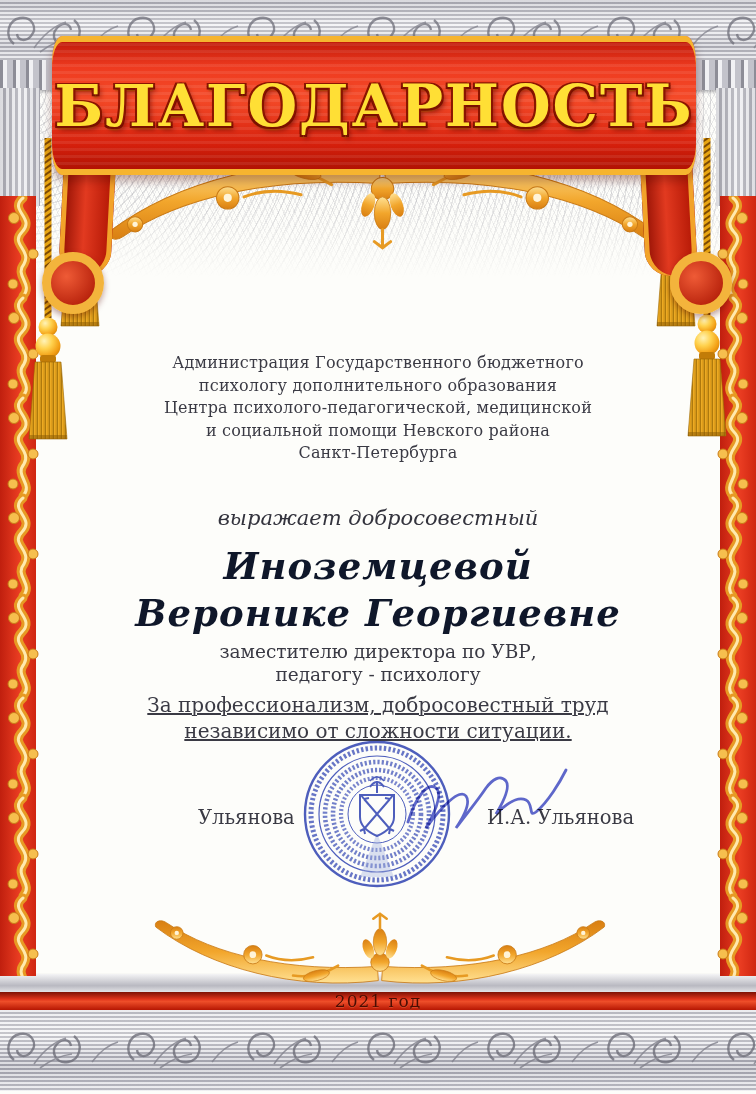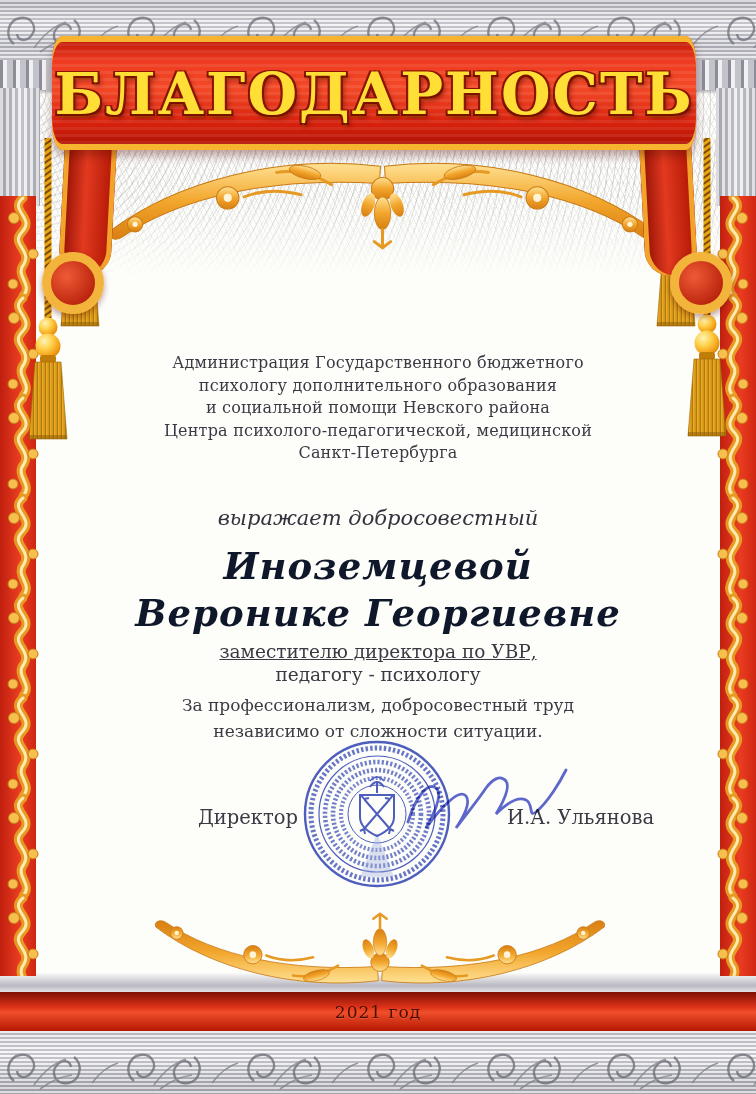--- a/index.html
+++ b/index.html
@@ -57,21 +57,21 @@
     box-shadow:inset 5px 0 0 #f2a32a, inset -5px 0 0 #f2a32a;
     border-radius:12px 12px 26px 26px;
   }
   .curl-loop{
     position:absolute; width:44px; height:44px; border-radius:50%;
     border:9px solid #f3b43c;
     background:radial-gradient(circle at 35% 35%,#ef5b36,#a81200);
     box-shadow:0 3px 6px rgba(90,10,0,.4);
   }
   .ribbon-main{
-    position:absolute; left:52px; right:60px; top:36px; height:114px; z-index:8;
+    position:absolute; left:52px; right:60px; top:36px; height:139px; z-index:8;
     border-radius:10px/26px;
     background:
       repeating-linear-gradient(180deg, rgba(255,255,255,.08) 0 3px, transparent 3px 7px),
       linear-gradient(180deg,#b71205 0%,#ee3a1f 22%,#f44a28 45%,#d6200c 78%,#a80f02 100%);
     box-shadow:inset 0 6px 0 #f6b42f, inset 0 -6px 0 #f6b42f, 0 6px 10px rgba(80,10,0,.35);
     display:flex; align-items:center; justify-content:center;
   }
   .ribbon-title{
     margin:0; font-weight:bold; font-size:57px; letter-spacing:2px; color:#ffdf35;
     text-shadow:
@@ -84,38 +84,38 @@
   .flourish.top{left:95px; top:150px; width:575px; height:112px;}
   .flourish.bottom{left:115px; top:902px; width:530px; height:92px; transform:scaleY(-1);}
   
   .tassels{position:absolute; left:0; top:132px; width:756px; height:470px; z-index:6;}
   
   .textline{position:absolute; left:70px; right:70px; text-align:center; color:#3a3a44; z-index:5;}
   .issuer{top:352px; font-size:16px; line-height:22.5px; letter-spacing:.2px;}
   .action{top:506px; font-style:italic; font-size:21px; color:#33333d;}
   .name1{top:544px;} .name2{top:591px;}
   .name1,.name2{font-size:37px; font-weight:bold; font-style:italic; color:#0f172a; letter-spacing:1px;}
-  .pos1{top:641px;text-decoration:underline;} .pos2{top:664px;}
+  .pos1{top:641px;} .pos2{top:664px;}
   .pos1,.pos2{font-size:18.5px;}
-  .reason{top:692px; font-size:17px; line-height:26px;}
+  .reason{top:692px; font-size:20px; line-height:26px;text-decoration:underline;}
   .sign-row{position:absolute; left:0; right:0; top:806px; z-index:5; color:#3a3a44; font-size:19.5px;}
   .sign-role{position:absolute; left:198px;}
-  .sign-name{position:absolute; left:487px;margin-left:20px;}
+  .sign-name{position:absolute; left:487px;}
   
   .seal{position:absolute; left:300px; top:737px; width:154px; height:154px; z-index:6;
         mix-blend-mode:multiply; opacity:.95;}
   .signature{position:absolute; left:402px; top:760px; width:170px; height:85px; z-index:7;
         mix-blend-mode:multiply;}
   
   .bottom-frame{position:absolute; left:0; right:0; top:974px; height:120px; z-index:3;}
   .silver-lip{height:18px;
     background:linear-gradient(180deg,#f4f4f6,#b9b9c1 65%,#e2e2e6);
     box-shadow:0 1px 2px rgba(70,70,80,.4);}
   .year-band{
-    height:39px; position:relative;
+    height:18px; position:relative;
     background:linear-gradient(180deg,#7d1104,#e0331a 40%,#ef4f2a 52%,#b61703 100%);
     display:flex; align-items:center; justify-content:center;
   }
   .year-label{font-size:17px; color:#4a0d02; letter-spacing:1px; text-shadow:0 1px 0 rgba(255,120,80,.35);}
   .engraved{
     position:relative; height:81px;
     background:
       repeating-linear-gradient(180deg, rgba(255,255,255,.5) 0 2px, rgba(110,110,122,.32) 2px 4px),
       linear-gradient(180deg,#d9d9df,#f0f0f3 30%,#b3b3bd 70%,#dfdfe4);
   }
@@ -248,22 +248,22 @@
     <div class="curl-bar" style="left:642px; top:124px; transform:rotate(-3deg);"></div>
     <div class="curl-loop" style="left:670px; top:252px;"></div>
   </div>
   <div class="ribbon-main">
     <h1 class="ribbon-title">БЛАГОДАРНОСТЬ</h1>
   </div>
 
   <div class="textline issuer">
     <div>Администрация Государственного бюджетного</div>
     <div>психологу дополнительного образования</div>
+    <div>Центра психолого-педагогической, медицинской</div>
     <div>и социальной помощи Невского района</div>
-    <div>Центра психолого-педагогической, медицинской</div>
     <div>Санкт-Петербурга</div>
   </div>
 
   <div class="textline action">выражает добросовестный</div>
   <div class="textline name1">Иноземцевой</div>
   <div class="textline name2">Веронике Георгиевне</div>
   <div class="textline pos1">заместителю директора по УВР,</div>
   <div class="textline pos2">педагогу - психологу</div>
 
   <div class="textline reason">
@@ -291,21 +291,21 @@
     </g>
   </svg>
 
   <svg class="signature" viewBox="0 0 170 85">
     <path d="M6,62 C14,36 26,22 34,28 C42,34 30,58 24,68 C40,46 58,28 64,36 C70,44 58,62 54,68
              C66,52 76,40 84,28 C90,20 98,14 104,21 C109,28 100,44 94,54 C104,44 116,36 124,40
              C132,44 126,58 134,52 C146,42 158,22 164,10" fill="none" stroke="#5f68ce" stroke-width="2.8" stroke-linecap="round"></path>
   </svg>
 
   <div class="sign-row">
-    <span class="sign-role">Директор</span>
+    <span class="sign-role">Ульянова</span>
     <span class="sign-name">И.А. Ульянова</span>
   </div>
 
   <svg class="flourish bottom" viewBox="0 0 560 110">
     <use href="#swagHalf"></use>
     <use href="#swagHalf" transform="translate(560,0) scale(-1,1)"></use>
     <circle cx="280" cy="38" r="11" fill="url(#goldGrad)" stroke="#c97a15" stroke-width="1"></circle>
     <ellipse cx="280" cy="62" rx="8" ry="16" fill="url(#goldGrad)" stroke="#c97a15" stroke-width=".8"></ellipse>
     <ellipse cx="266" cy="54" rx="6" ry="12" transform="rotate(20 266 54)" fill="url(#goldGrad)"></ellipse>
     <ellipse cx="294" cy="54" rx="6" ry="12" transform="rotate(-20 294 54)" fill="url(#goldGrad)"></ellipse>

